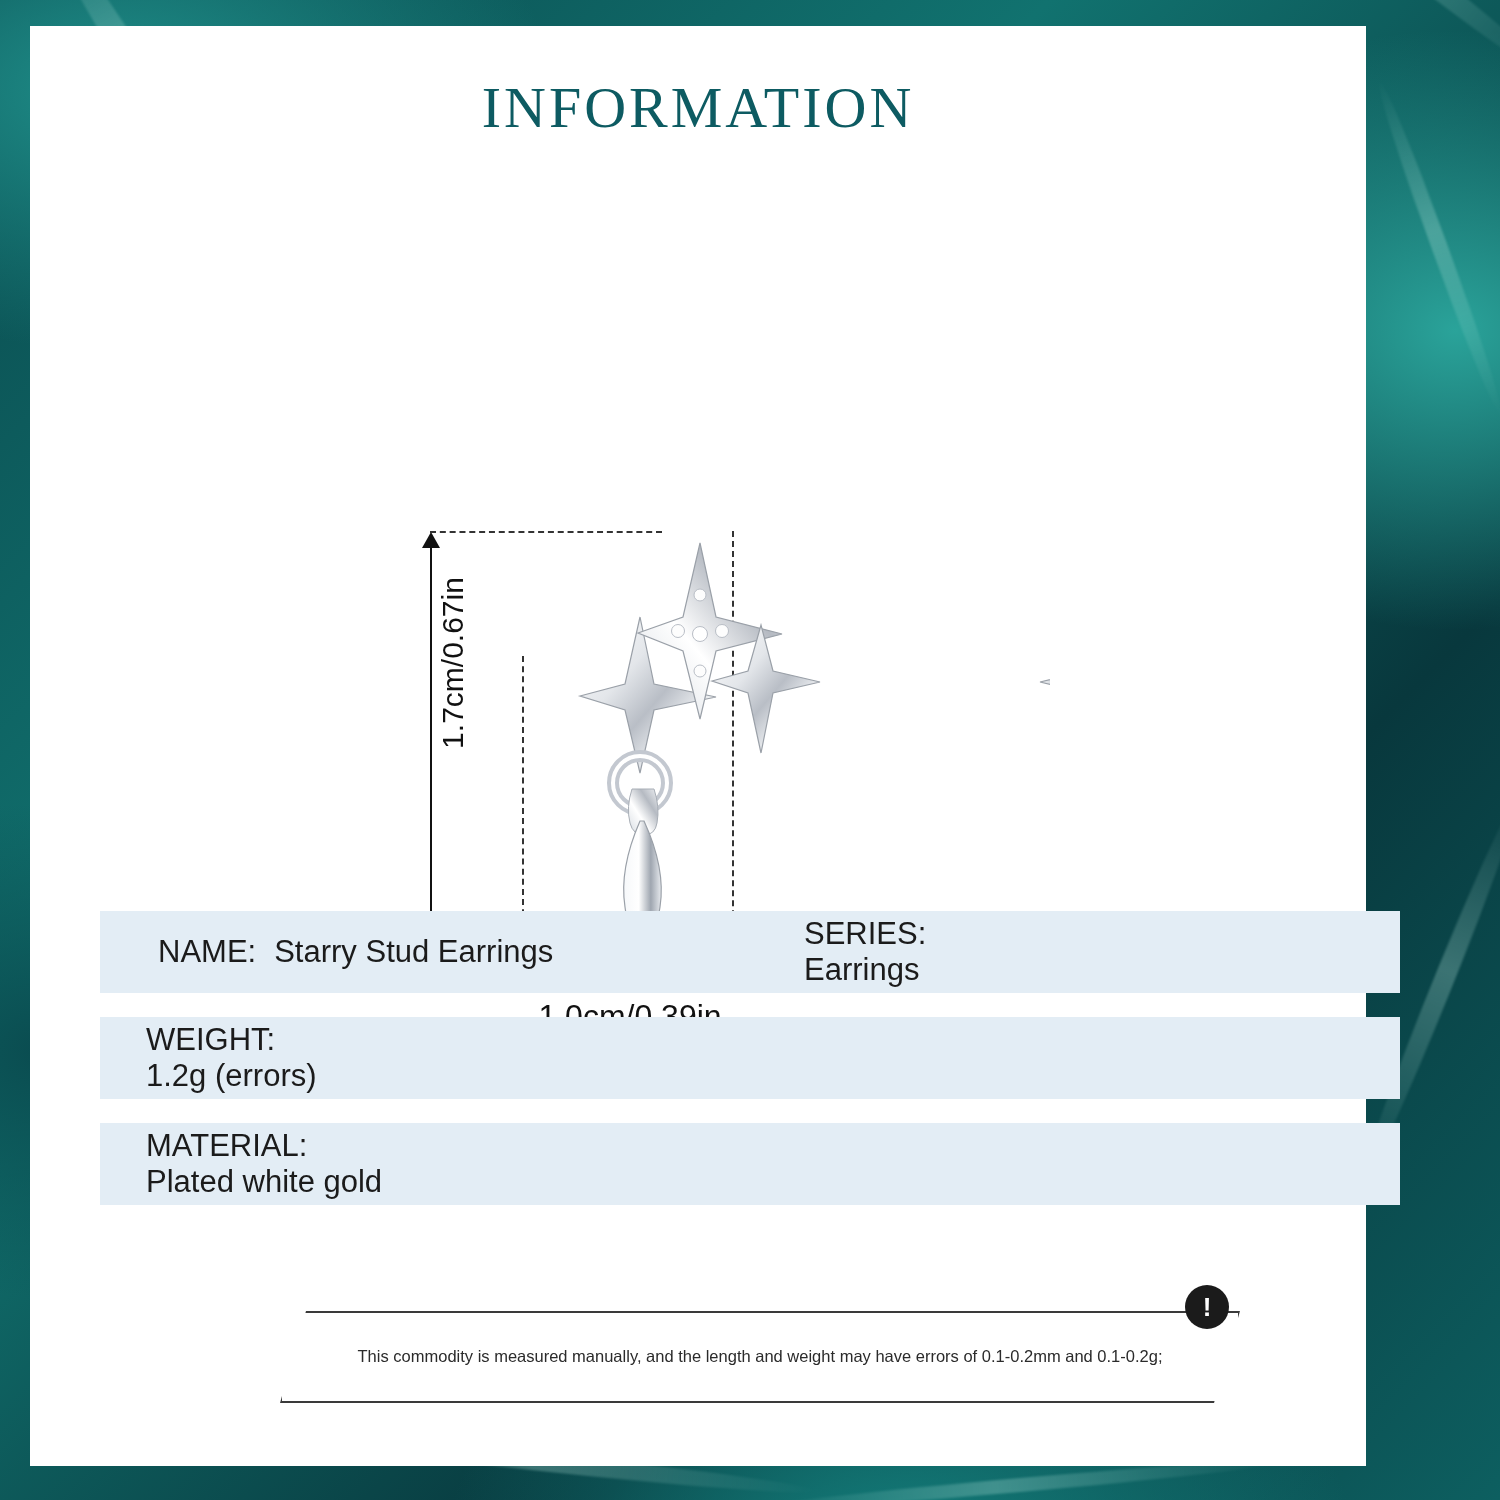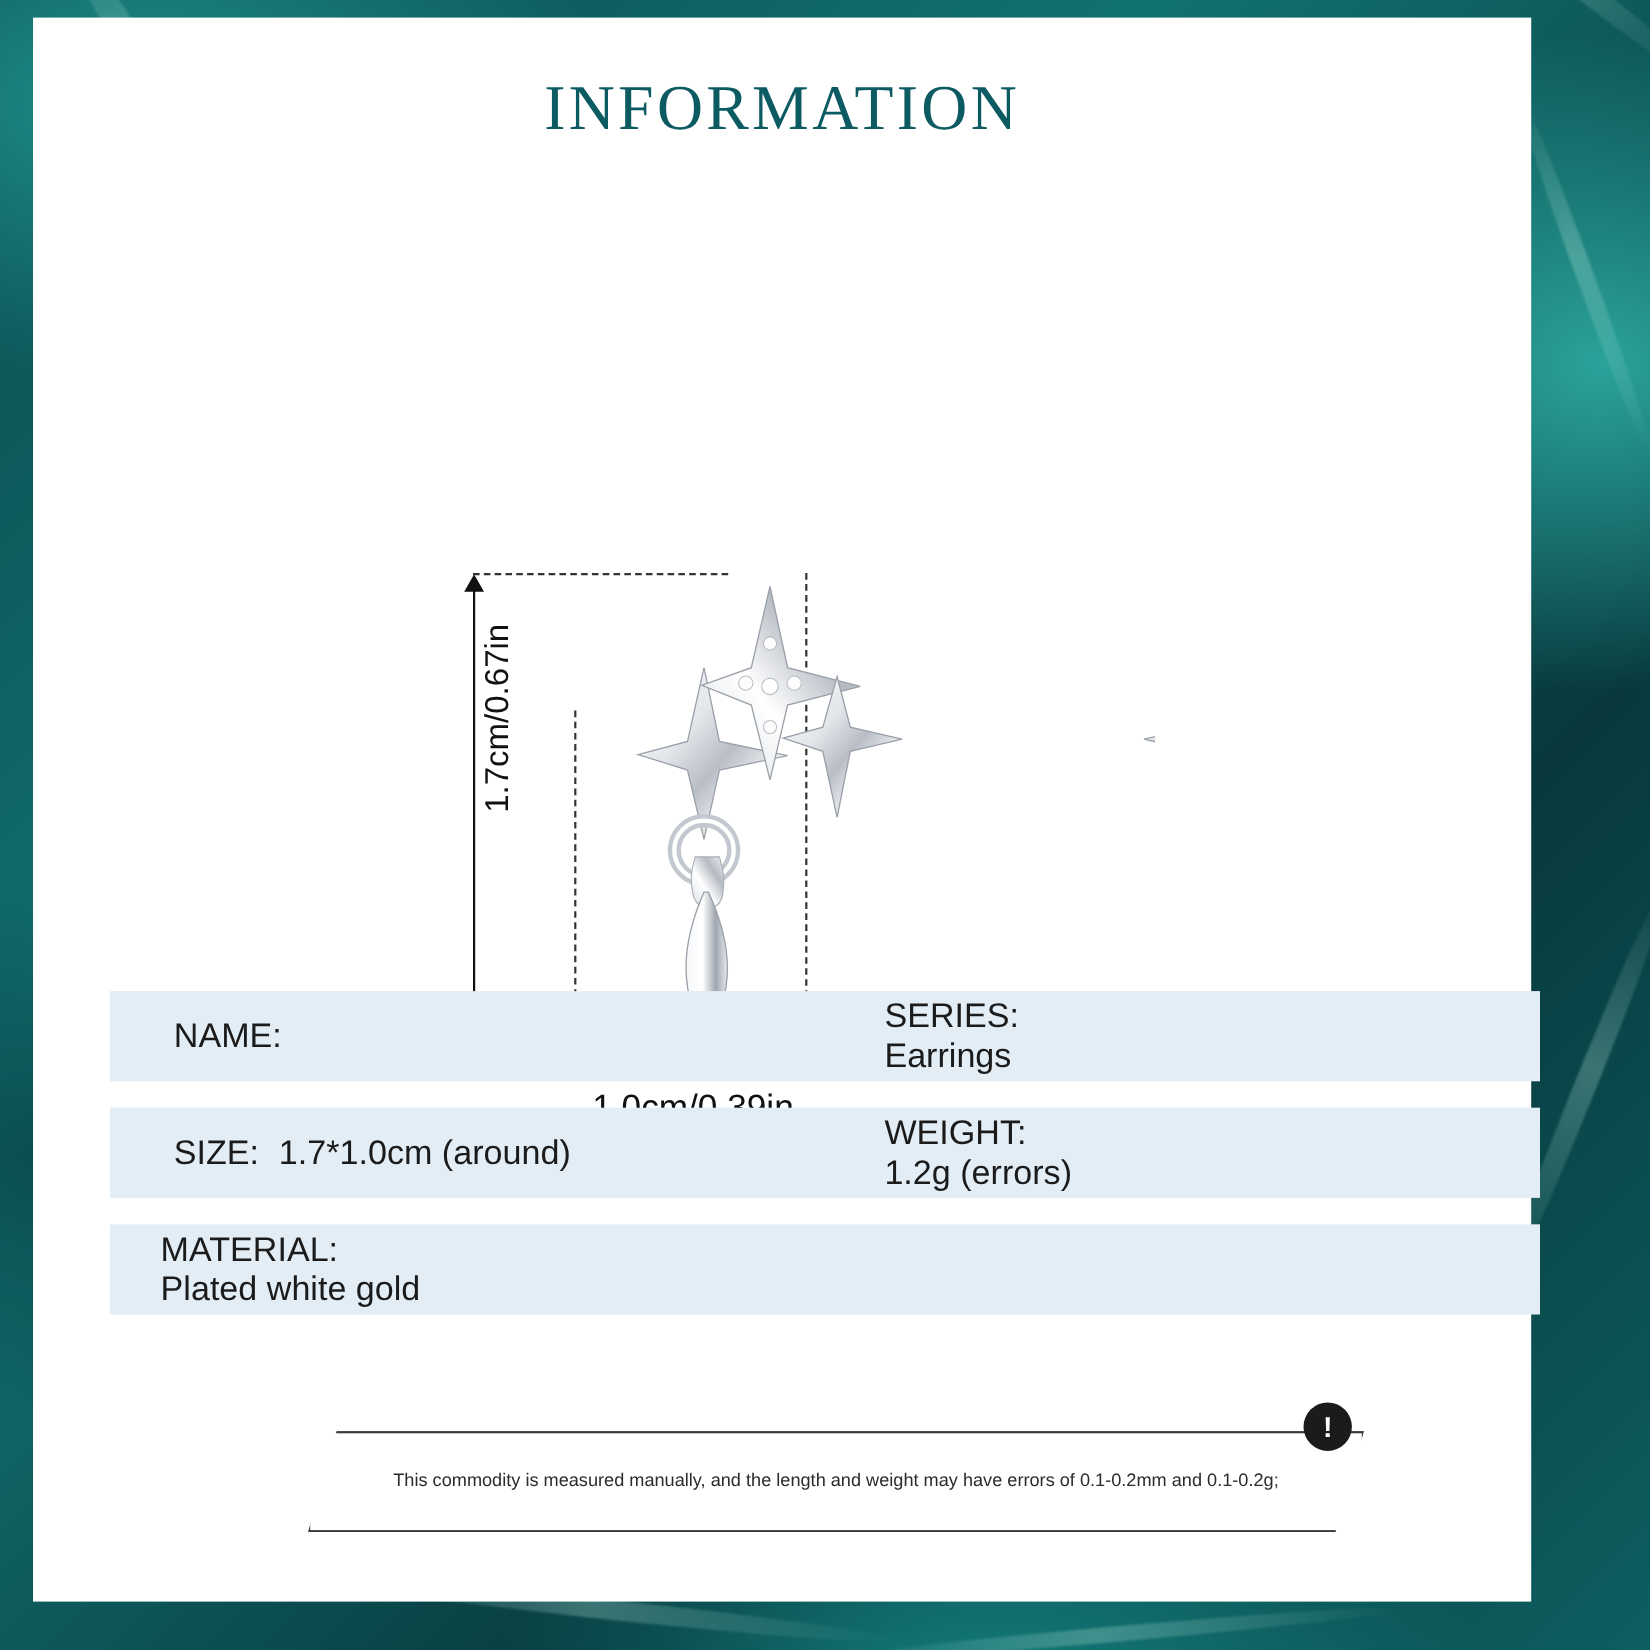--- a/index.html
+++ b/index.html
@@ -28,25 +28,24 @@
   .streak {
     position: absolute;
     border-radius: 50%;
     filter: blur(1.2px);
     opacity: 0.5;
     background: linear-gradient(90deg, rgba(255,255,255,0) 0%, rgba(190,235,225,.55) 45%, rgba(255,255,255,0) 100%);
   }
   .card {
     position: absolute;
     left: 30px;
-    top: 16px;
+    top: 26px;
     width: 1336px;
     height: 1440px;
     background: #ffffff;
-    padding-left: 26px;
   }
   .title {
     position: absolute;
     top: 48px;
     left: 0;
     width: 100%;
     text-align: center;
     font-family: "Liberation Serif", serif;
     font-size: 58px;
     letter-spacing: 3px;
@@ -315,32 +314,29 @@
           </g>
         </svg>
       </div>
     </div>
 
     <div class="spec-rows">
 
       <div class="spec-row">
         <div class="cell cell-left">
           <span class="k">NAME:</span>
+          <span class="v">Starry Stud Earrings</span>
         </div>
         <div class="cell cell-right">
           <span class="k">SERIES:</span>
           <span class="v">Earrings</span>
         </div>
       </div>
 
       <div class="spec-row">
-        <div class="cell cell-left">
-          <span class="k">SIZE:</span>
-          <span class="v">1.7*1.0cm (around)</span>
-        </div>
         <div class="cell cell-right">
           <span class="k">WEIGHT:</span>
           <span class="v">1.2g (errors)</span>
         </div>
       </div>
 
       <div class="spec-row">
         <div class="cell cell-right">
           <span class="k">MATERIAL:</span>
           <span class="v">Plated white gold</span>

